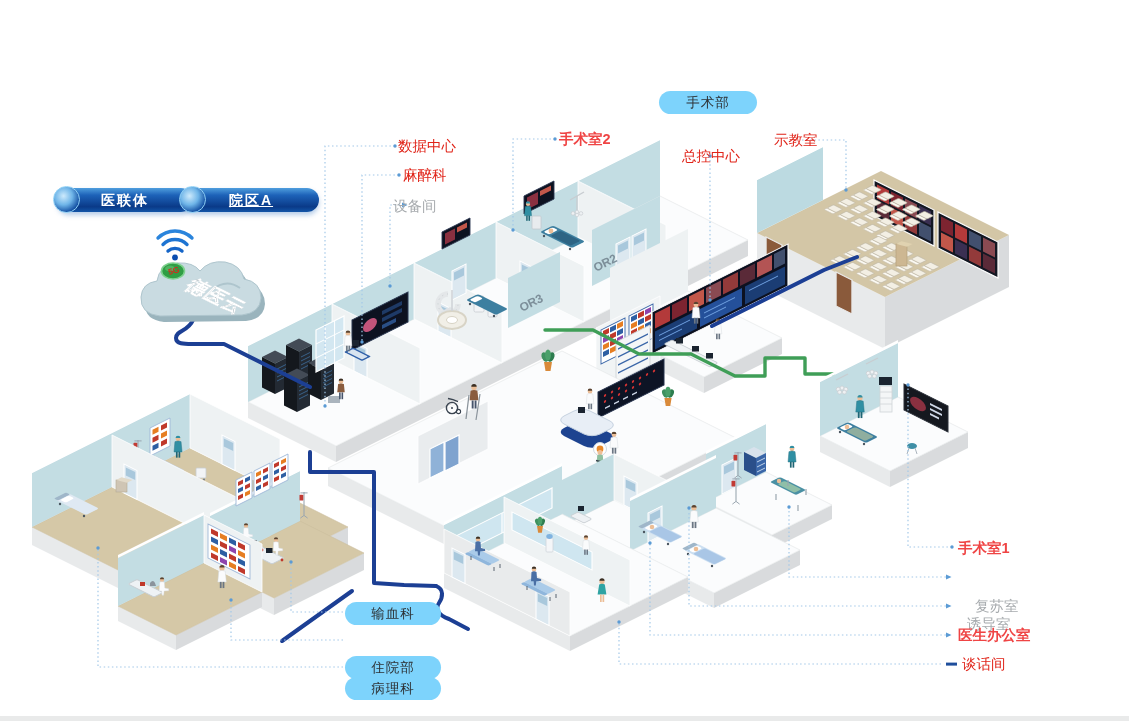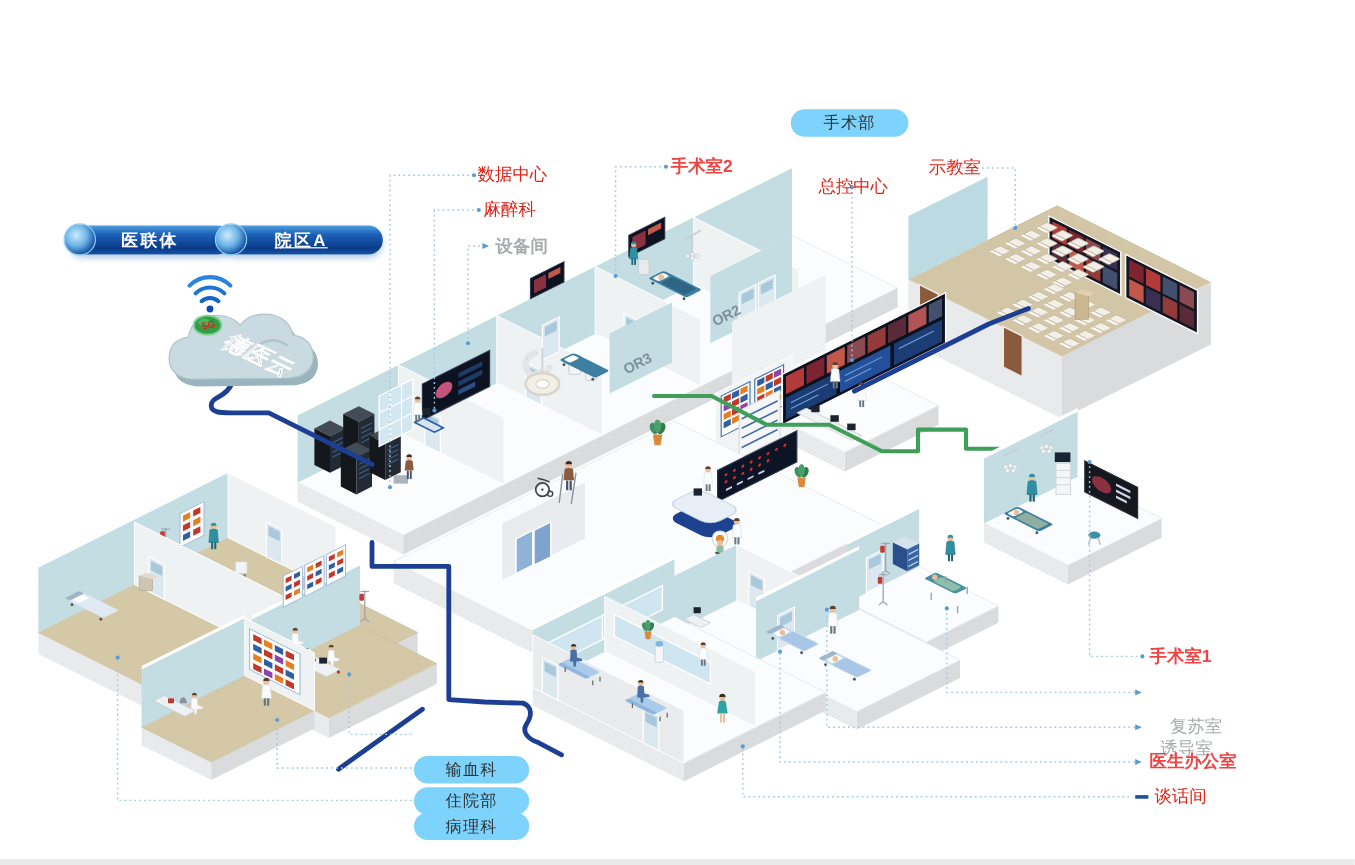--- a/index.html
+++ b/index.html
@@ -816,27 +816,27 @@
   <polygon points="946,603.5 951.5,606 946,608.5"></polygon>
   <polygon points="946,632.5 951.5,635 946,637.5"></polygon>
   <rect x="946" y="662.6" width="11" height="3" fill="#1f4e9c"></rect>
 </g>
 </svg>
 
 <div class="pill-dark" style="left:57px;top:188px;"><span>医联体</span></div>
 <div class="pill-dark" style="left:183px;top:188px;text-decoration:underline;"><span>院区A</span></div>
 
 <div class="pill-light" style="left:659px;top:91px;width:98px;"><span>手术部</span></div>
-<div class="pill-light" style="left:345px;top:630px;width:96px;"><span>输血科</span></div>
+<div class="pill-light" style="left:345px;top:602px;width:96px;"><span>输血科</span></div>
 <div class="pill-light" style="left:345px;top:629px;width:96px;margin-top:48px;"><span>病理科</span></div>
 <div class="pill-light" style="left:345px;top:656px;width:96px;"><span>住院部</span></div>
 
 <div class="lbl red" style="left:398px;top:138px;">数据中心</div>
 <div class="lbl red" style="left:403px;top:167px;">麻醉科</div>
-<div class="lbl gray" style="left:413px;top:198px;font-weight:bold;">设备间</div>
+<div class="lbl gray" style="left:393px;top:198px;">设备间</div>
 <div class="lbl dark" style="left:559px;top:131px;">手术室2</div>
 <div class="lbl red" style="left:682px;top:132px;margin-top:16px;">总控中心</div>
 <div class="lbl red" style="left:760px;top:132px;margin-left:14px;">示教室</div>
 <div class="lbl dark" style="left:958px;top:540px;">手术室1</div>
 <div class="lbl gray" style="left:967px;top:569px;margin-top:47px;">诱导室</div>
 <div class="lbl gray" style="left:958px;top:598px;margin-left:17px;">复苏室</div>
 <div class="lbl dark" style="left:958px;top:627px;">医生办公室</div>
 <div class="lbl red" style="left:962px;top:656px;">谈话间</div>
 
 <div class="bottom-strip"></div>

